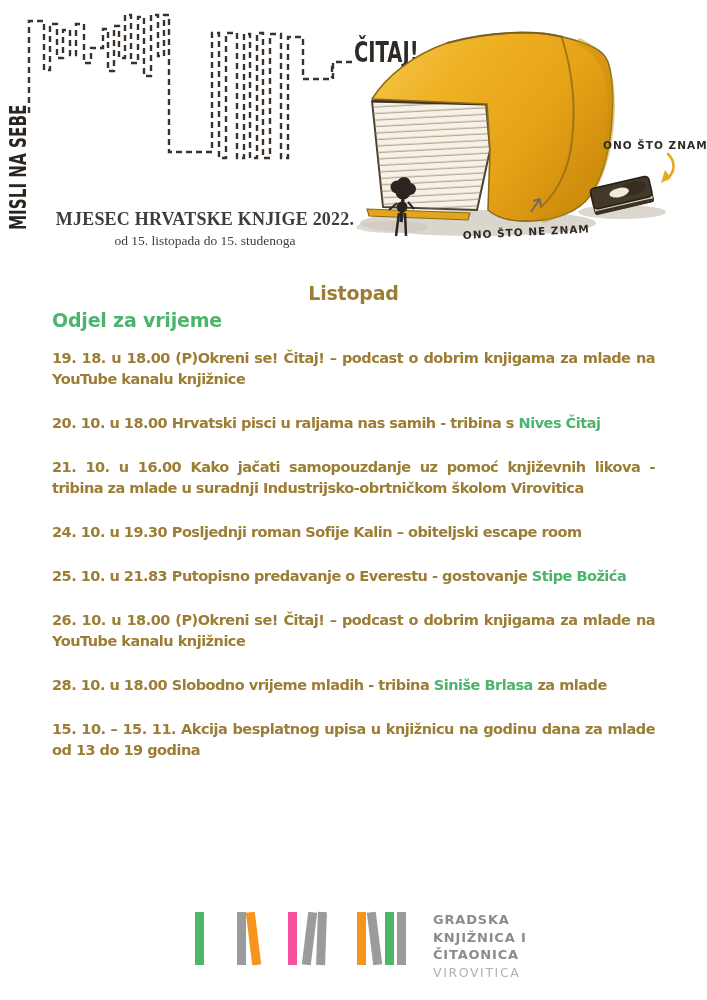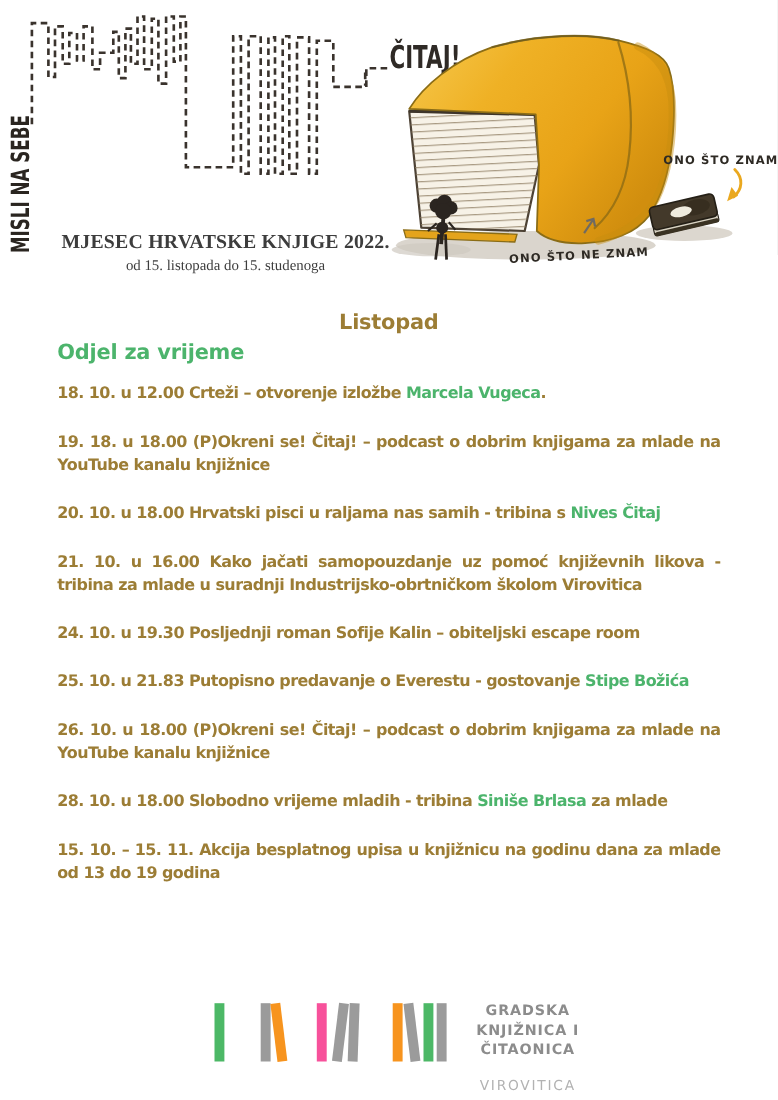--- a/index.html
+++ b/index.html
@@ -29,31 +29,31 @@
   .h-month{color:var(--brown);text-align:center;}
   .h-dept{color:var(--green);}
   #events{margin-top:14px;}
   .event{
     margin:0 0 23px 0;font-size:14.5px;font-weight:700;line-height:21px;
     letter-spacing:-.5px;color:var(--brown);text-align:justify;
   }
   .seg-plain{color:var(--brown);}
   .seg-name{color:var(--green);}
   
-  .footer{position:absolute;left:0;top:0;width:617px;height:1000px;pointer-events:none;text-align:center;}
+  .footer{position:absolute;left:0;top:0;width:617px;height:1000px;pointer-events:none;}
   #logo-bars{position:absolute;left:195px;top:912px;width:216px;height:53px;}
   .bar{position:absolute;top:0;width:9px;height:53px;}
   .logo-text{position:absolute;left:433px;top:911px;}
   .logo-line{
     font-size:13px;font-weight:700;color:var(--logoText);
     letter-spacing:.8px;line-height:17.5px;white-space:nowrap;
   }
   .logo-city{
     font-size:12.5px;font-weight:400;color:var(--logoCity);
-    letter-spacing:1.6px;margin-top:15px;white-space:nowrap;
+    letter-spacing:1.6px;margin-top:1px;white-space:nowrap;
   }
   
   .hand{
     font-family:"DejaVu Sans",sans-serif;font-weight:700;
     fill:#2e2a24;letter-spacing:1px;
   }
 </style>
 </head>
 <body>
 
@@ -149,21 +149,20 @@
     <div class="titleblock">
       <div class="title">MJESEC HRVATSKE KNJIGE 2022.</div>
       <div class="subtitle">od 15. listopada do 15. studenoga</div>
     </div>
   </div>
 
   <div class="content">
     <h2 class="h-month">Listopad</h2>
     <h2 class="h-dept">Odjel za vrijeme</h2>
     <div id="events">
-        <p class="event"><span class="seg-plain">18. 10. u 12.00 Crteži – otvorenje izložbe </span><span class="seg-name">Marcela Vugeca</span><span class="seg-plain">.</span></p>
         <p class="event"><span class="seg-plain">19. 18. u 18.00 (P)Okreni se! Čitaj! – podcast o dobrim knjigama za mlade na YouTube kanalu knjižnice</span></p>
         <p class="event"><span class="seg-plain">20. 10. u 18.00 Hrvatski pisci u raljama nas samih - tribina s </span><span class="seg-name">Nives Čitaj</span></p>
         <p class="event"><span class="seg-plain">21. 10. u 16.00 Kako jačati samopouzdanje uz pomoć književnih likova - tribina za mlade u suradnji Industrijsko-obrtničkom školom Virovitica</span></p>
         <p class="event"><span class="seg-plain">24. 10. u 19.30 Posljednji roman Sofije Kalin – obiteljski escape room</span></p>
         <p class="event"><span class="seg-plain">25. 10. u 21.83 Putopisno predavanje o Everestu - gostovanje </span><span class="seg-name">Stipe Božića</span></p>
         <p class="event"><span class="seg-plain">26. 10. u 18.00 (P)Okreni se! Čitaj! – podcast o dobrim knjigama za mlade na YouTube kanalu knjižnice</span></p>
         <p class="event"><span class="seg-plain">28. 10. u 18.00 Slobodno vrijeme mladih - tribina </span><span class="seg-name">Siniše Brlasa</span><span class="seg-plain"> za mlade</span></p>
         <p class="event"><span class="seg-plain">15. 10. – 15. 11. Akcija besplatnog upisa u knjižnicu na godinu dana za mlade od 13 do 19 godina</span></p>
       </div>
   </div>

